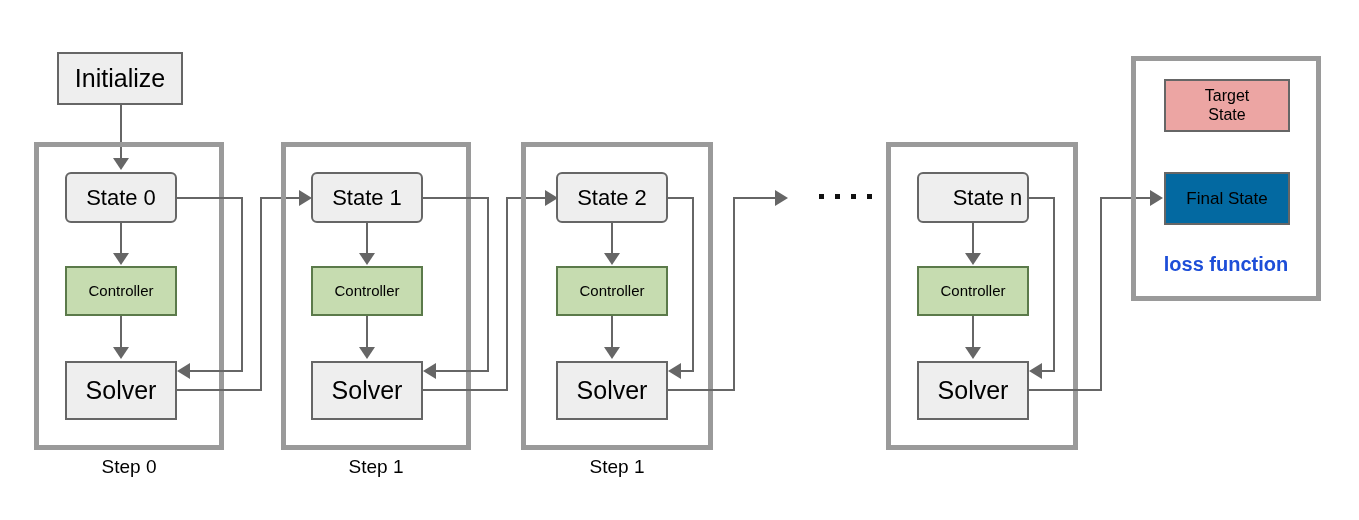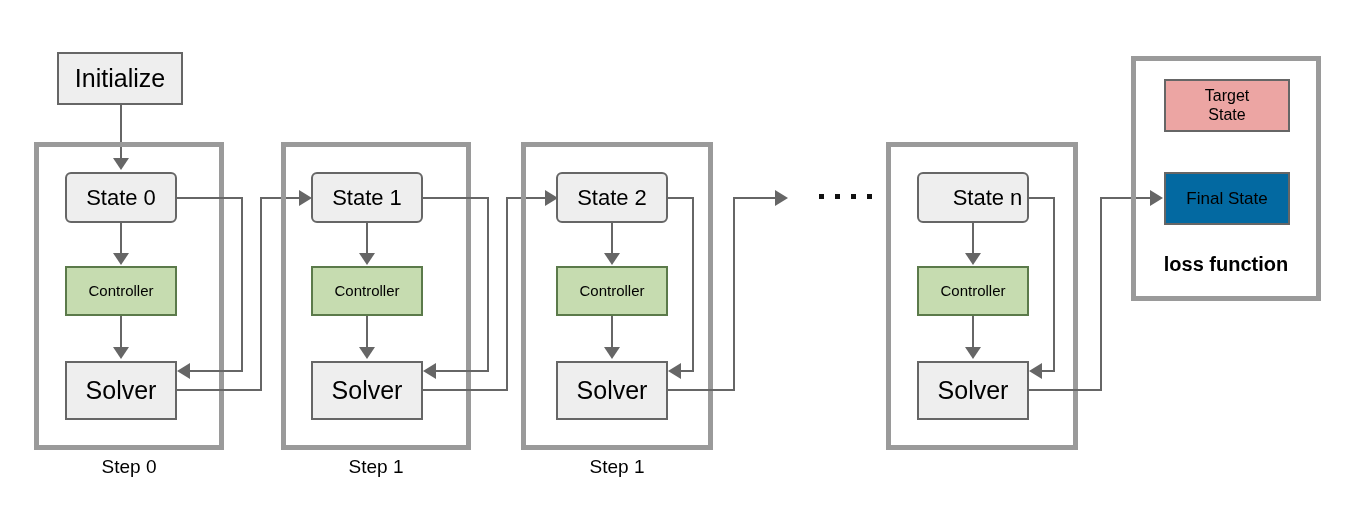--- a/index.html
+++ b/index.html
@@ -58,21 +58,21 @@
   
   .step-label {
     font-size: 19px;
     color: #000000;
     text-align: center;
   }
 
   .loss-label {
     font-size: 20px;
     font-weight: bold;
-    color: #000000;
+    color: #1d4ed8;
     text-align: center;
   }
 
   
   .ln { background: #666666; }
   .ln-h { height: 2px; }
   .ln-v { width: 2px; }
 
   
   .arrow { width: 0; height: 0; }

